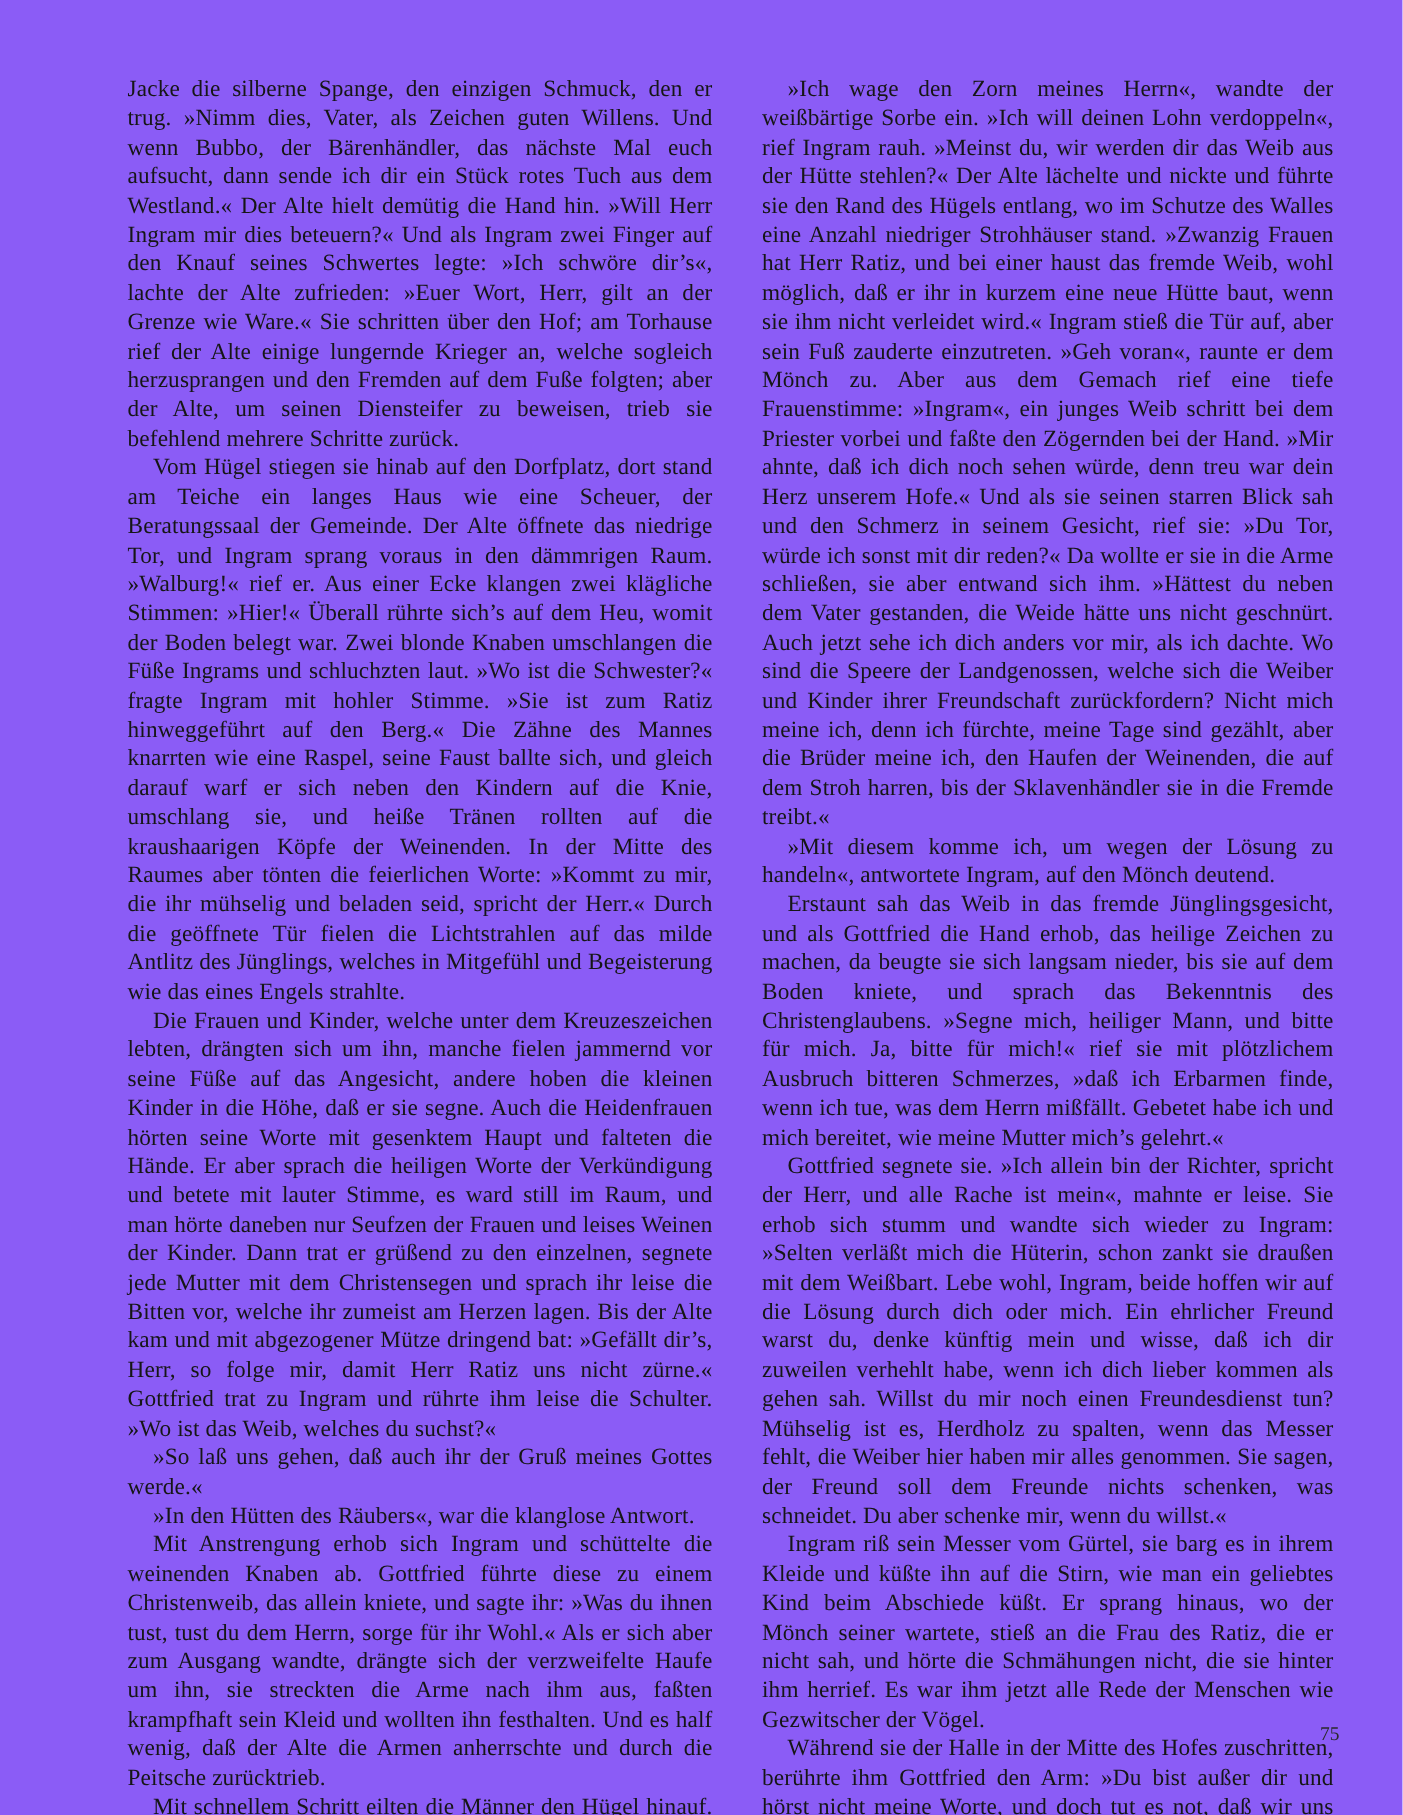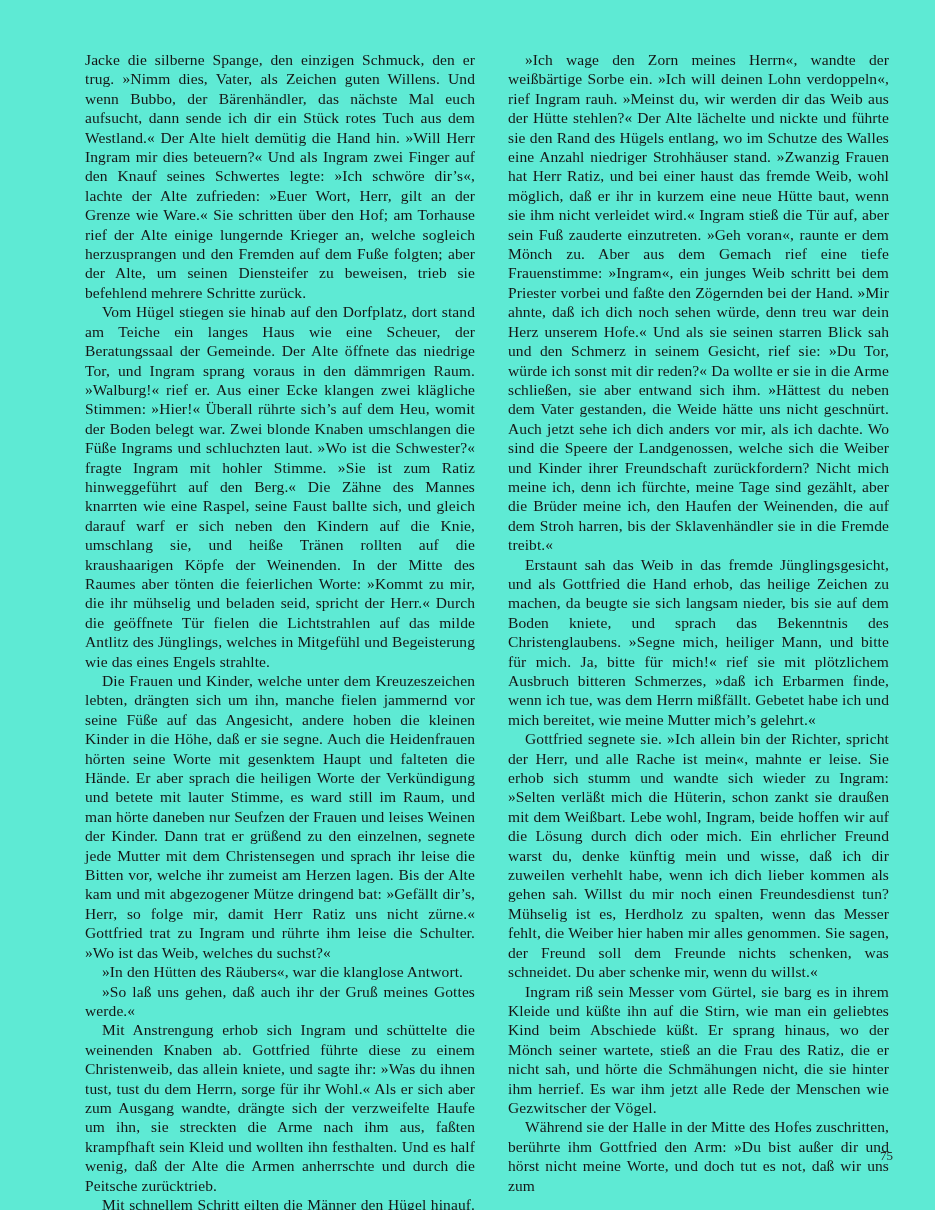--- a/index.html
+++ b/index.html
@@ -4,21 +4,21 @@
 <style>
   html, body {
     margin: 0;
     padding: 0;
     background: #ffffff;
   }
   .page {
     position: relative;
     width: 935px;
     height: 1210px;
-    background: #5eead4;
+    background: #8b5cf6;
     overflow: hidden;
     font-family: "Liberation Serif", "DejaVu Serif", serif;
     color: #161616;
   }
   .text-block {
     position: absolute;
     left: 85px;
     top: 50px;
     display: flex;
     gap: 33px;
@@ -55,28 +55,29 @@
 </head>
 <body>
 
 <div class="page">
   <div class="text-block">
 
     <div class="col col-left">
       <p class="cont">Jacke die silberne Spange, den einzigen Schmuck, den er trug. »Nimm dies, Vater, als Zeichen guten Willens. Und wenn Bubbo, der Bärenhändler, das nächste Mal euch aufsucht, dann sende ich dir ein Stück rotes Tuch aus dem Westland.« Der Alte hielt demütig die Hand hin. »Will Herr Ingram mir dies beteuern?« Und als Ingram zwei Finger auf den Knauf seines Schwertes legte: »Ich schwöre dir’s«, lachte der Alte zufrieden: »Euer Wort, Herr, gilt an der Grenze wie Ware.« Sie schritten über den Hof; am Torhause rief der Alte einige lungernde Krieger an, welche sogleich herzusprangen und den Fremden auf dem Fuße folgten; aber der Alte, um seinen Diensteifer zu beweisen, trieb sie befehlend mehrere Schritte zurück.</p>
       <p>Vom Hügel stiegen sie hinab auf den Dorfplatz, dort stand am Teiche ein langes Haus wie eine Scheuer, der Beratungssaal der Gemeinde. Der Alte öffnete das niedrige Tor, und Ingram sprang voraus in den dämmrigen Raum. »Walburg!« rief er. Aus einer Ecke klangen zwei klägliche Stimmen: »Hier!« Überall rührte sich’s auf dem Heu, womit der Boden belegt war. Zwei blonde Knaben umschlangen die Füße Ingrams und schluchzten laut. »Wo ist die Schwester?« fragte Ingram mit hohler Stimme. »Sie ist zum Ratiz hinweggeführt auf den Berg.« Die Zähne des Mannes knarrten wie eine Raspel, seine Faust ballte sich, und gleich darauf warf er sich neben den Kindern auf die Knie, umschlang sie, und heiße Tränen rollten auf die kraushaarigen Köpfe der Weinenden. In der Mitte des Raumes aber tönten die feierlichen Worte: »Kommt zu mir, die ihr mühselig und beladen seid, spricht der Herr.« Durch die geöffnete Tür fielen die Lichtstrahlen auf das milde Antlitz des Jünglings, welches in Mitgefühl und Begeisterung wie das eines Engels strahlte.</p>
       <p>Die Frauen und Kinder, welche unter dem Kreuzeszeichen lebten, drängten sich um ihn, manche fielen jammernd vor seine Füße auf das Angesicht, andere hoben die kleinen Kinder in die Höhe, daß er sie segne. Auch die Heidenfrauen hörten seine Worte mit gesenktem Haupt und falteten die Hände. Er aber sprach die heiligen Worte der Verkündigung und betete mit lauter Stimme, es ward still im Raum, und man hörte daneben nur Seufzen der Frauen und leises Weinen der Kinder. Dann trat er grüßend zu den einzelnen, segnete jede Mutter mit dem Christensegen und sprach ihr leise die Bitten vor, welche ihr zumeist am Herzen lagen. Bis der Alte kam und mit abgezogener Mütze dringend bat: »Gefällt dir’s, Herr, so folge mir, damit Herr Ratiz uns nicht zürne.« Gottfried trat zu Ingram und rührte ihm leise die Schulter. »Wo ist das Weib, welches du suchst?«</p>
+      <p>»So laß uns gehen, daß auch ihr der Gruß meines Gottes werde.«</p>
       <p>»In den Hütten des Räubers«, war die klanglose Antwort.</p>
-      <p>»So laß uns gehen, daß auch ihr der Gruß meines Gottes werde.«</p>
       <p>Mit Anstrengung erhob sich Ingram und schüttelte die weinenden Knaben ab. Gottfried führte diese zu einem Christenweib, das allein kniete, und sagte ihr: »Was du ihnen tust, tust du dem Herrn, sorge für ihr Wohl.« Als er sich aber zum Ausgang wandte, drängte sich der verzweifelte Haufe um ihn, sie streckten die Arme nach ihm aus, faßten krampfhaft sein Kleid und wollten ihn festhalten. Und es half wenig, daß der Alte die Armen anherrschte und durch die Peitsche zurücktrieb.</p>
       <p>Mit schnellem Schritt eilten die Männer den Hügel hinauf. »Ich muß das Christenmädchen im Hofe des Ratiz sprechen«,</p>
     </div>
 
     <div class="col col-right">
       <p>»Ich wage den Zorn meines Herrn«, wandte der weißbärtige Sorbe ein. »Ich will deinen Lohn verdoppeln«, rief Ingram rauh. »Meinst du, wir werden dir das Weib aus der Hütte stehlen?« Der Alte lächelte und nickte und führte sie den Rand des Hügels entlang, wo im Schutze des Walles eine Anzahl niedriger Strohhäuser stand. »Zwanzig Frauen hat Herr Ratiz, und bei einer haust das fremde Weib, wohl möglich, daß er ihr in kurzem eine neue Hütte baut, wenn sie ihm nicht verleidet wird.« Ingram stieß die Tür auf, aber sein Fuß zauderte einzutreten. »Geh voran«, raunte er dem Mönch zu. Aber aus dem Gemach rief eine tiefe Frauenstimme: »Ingram«, ein junges Weib schritt bei dem Priester vorbei und faßte den Zögernden bei der Hand. »Mir ahnte, daß ich dich noch sehen würde, denn treu war dein Herz unserem Hofe.« Und als sie seinen starren Blick sah und den Schmerz in seinem Gesicht, rief sie: »Du Tor, würde ich sonst mit dir reden?« Da wollte er sie in die Arme schließen, sie aber entwand sich ihm. »Hättest du neben dem Vater gestanden, die Weide hätte uns nicht geschnürt. Auch jetzt sehe ich dich anders vor mir, als ich dachte. Wo sind die Speere der Landgenossen, welche sich die Weiber und Kinder ihrer Freundschaft zurückfordern? Nicht mich meine ich, denn ich fürchte, meine Tage sind gezählt, aber die Brüder meine ich, den Haufen der Weinenden, die auf dem Stroh harren, bis der Sklavenhändler sie in die Fremde treibt.«</p>
+      <p>»Mit diesem komme ich, um wegen der Lösung zu handeln«, antwortete Ingram, auf den Mönch deutend.</p>
       <p>Erstaunt sah das Weib in das fremde Jünglingsgesicht, und als Gottfried die Hand erhob, das heilige Zeichen zu machen, da beugte sie sich langsam nieder, bis sie auf dem Boden kniete, und sprach das Bekenntnis des Christenglaubens. »Segne mich, heiliger Mann, und bitte für mich. Ja, bitte für mich!« rief sie mit plötzlichem Ausbruch bitteren Schmerzes, »daß ich Erbarmen finde, wenn ich tue, was dem Herrn mißfällt. Gebetet habe ich und mich bereitet, wie meine Mutter mich’s gelehrt.«</p>
       <p>Gottfried segnete sie. »Ich allein bin der Richter, spricht der Herr, und alle Rache ist mein«, mahnte er leise. Sie erhob sich stumm und wandte sich wieder zu Ingram: »Selten verläßt mich die Hüterin, schon zankt sie draußen mit dem Weißbart. Lebe wohl, Ingram, beide hoffen wir auf die Lösung durch dich oder mich. Ein ehrlicher Freund warst du, denke künftig mein und wisse, daß ich dir zuweilen verhehlt habe, wenn ich dich lieber kommen als gehen sah. Willst du mir noch einen Freundesdienst tun? Mühselig ist es, Herdholz zu spalten, wenn das Messer fehlt, die Weiber hier haben mir alles genommen. Sie sagen, der Freund soll dem Freunde nichts schenken, was schneidet. Du aber schenke mir, wenn du willst.«</p>
       <p>Ingram riß sein Messer vom Gürtel, sie barg es in ihrem Kleide und küßte ihn auf die Stirn, wie man ein geliebtes Kind beim Abschiede küßt. Er sprang hinaus, wo der Mönch seiner wartete, stieß an die Frau des Ratiz, die er nicht sah, und hörte die Schmähungen nicht, die sie hinter ihm herrief. Es war ihm jetzt alle Rede der Menschen wie Gezwitscher der Vögel.</p>
       <p>Während sie der Halle in der Mitte des Hofes zuschritten, berührte ihm Gottfried den Arm: »Du bist außer dir und hörst nicht meine Worte, und doch tut es not, daß wir uns zum</p>
     </div>
 
   </div>
 
   <div class="page-number">75</div>
 </div>

